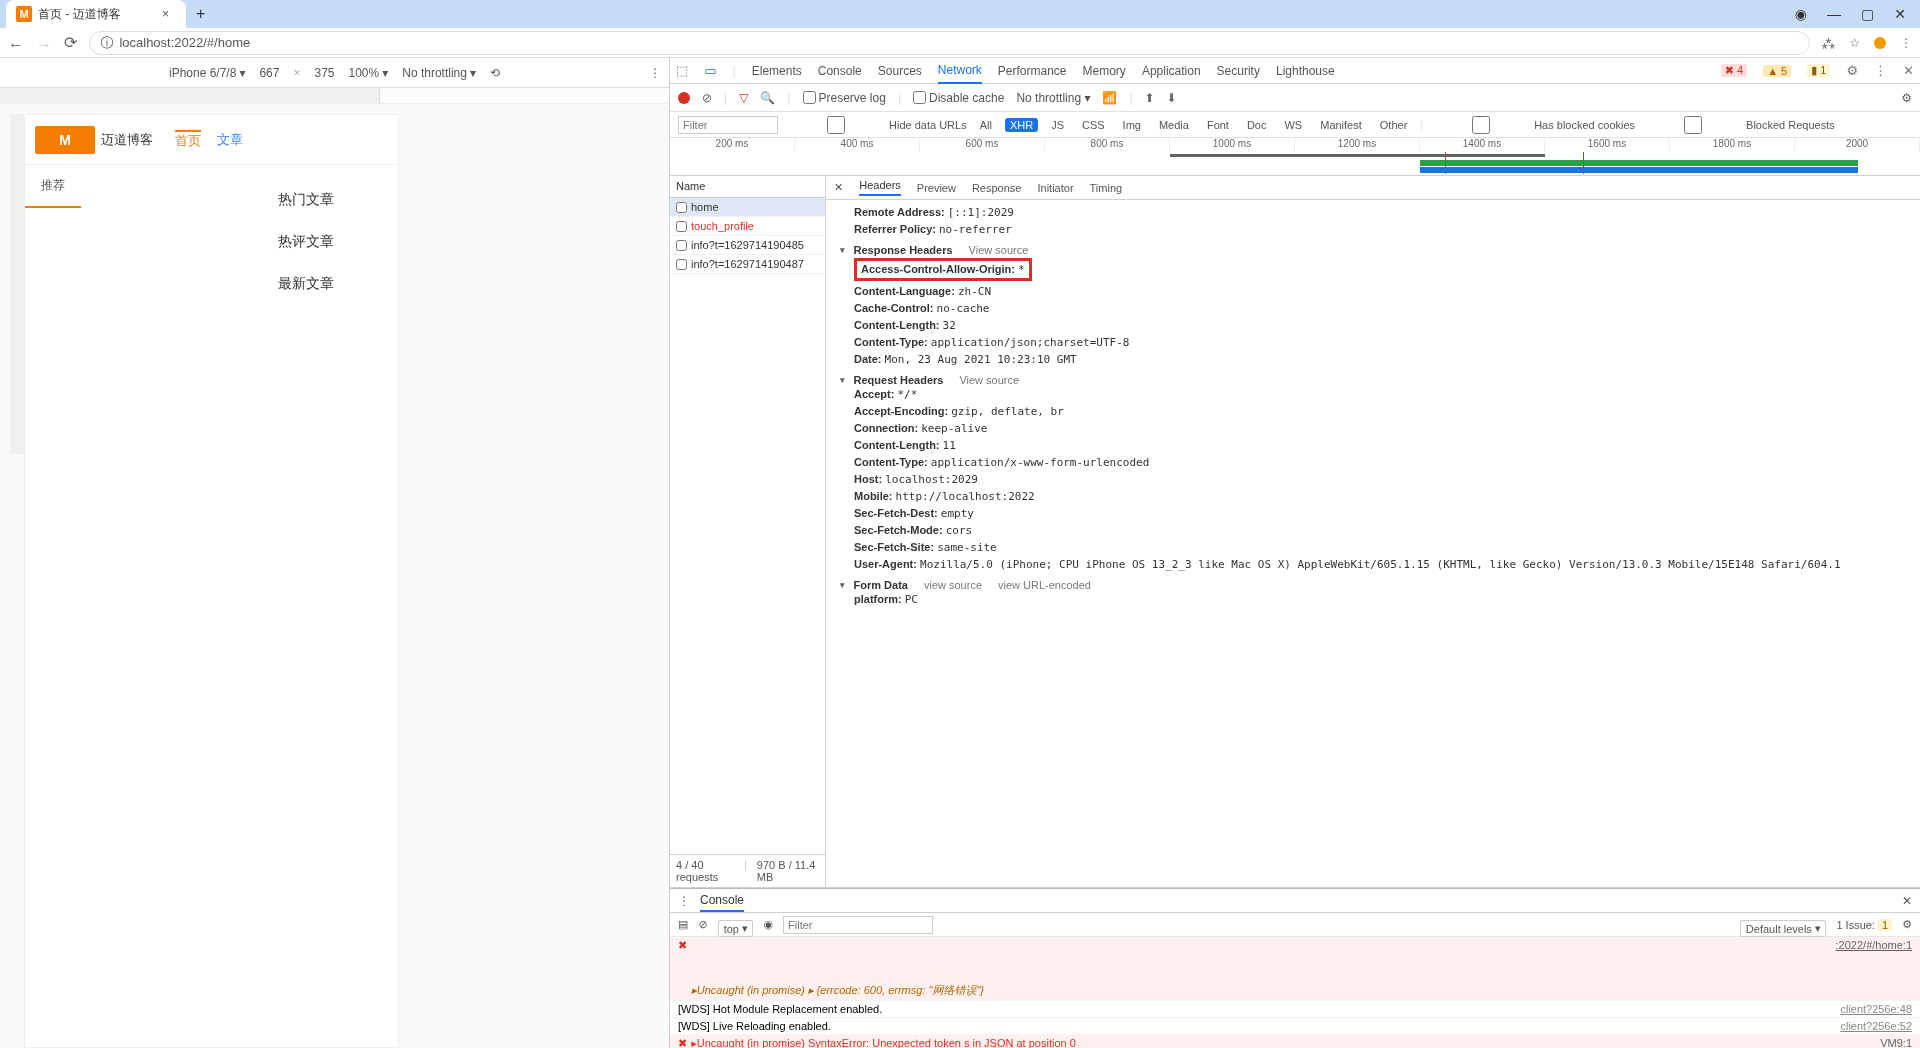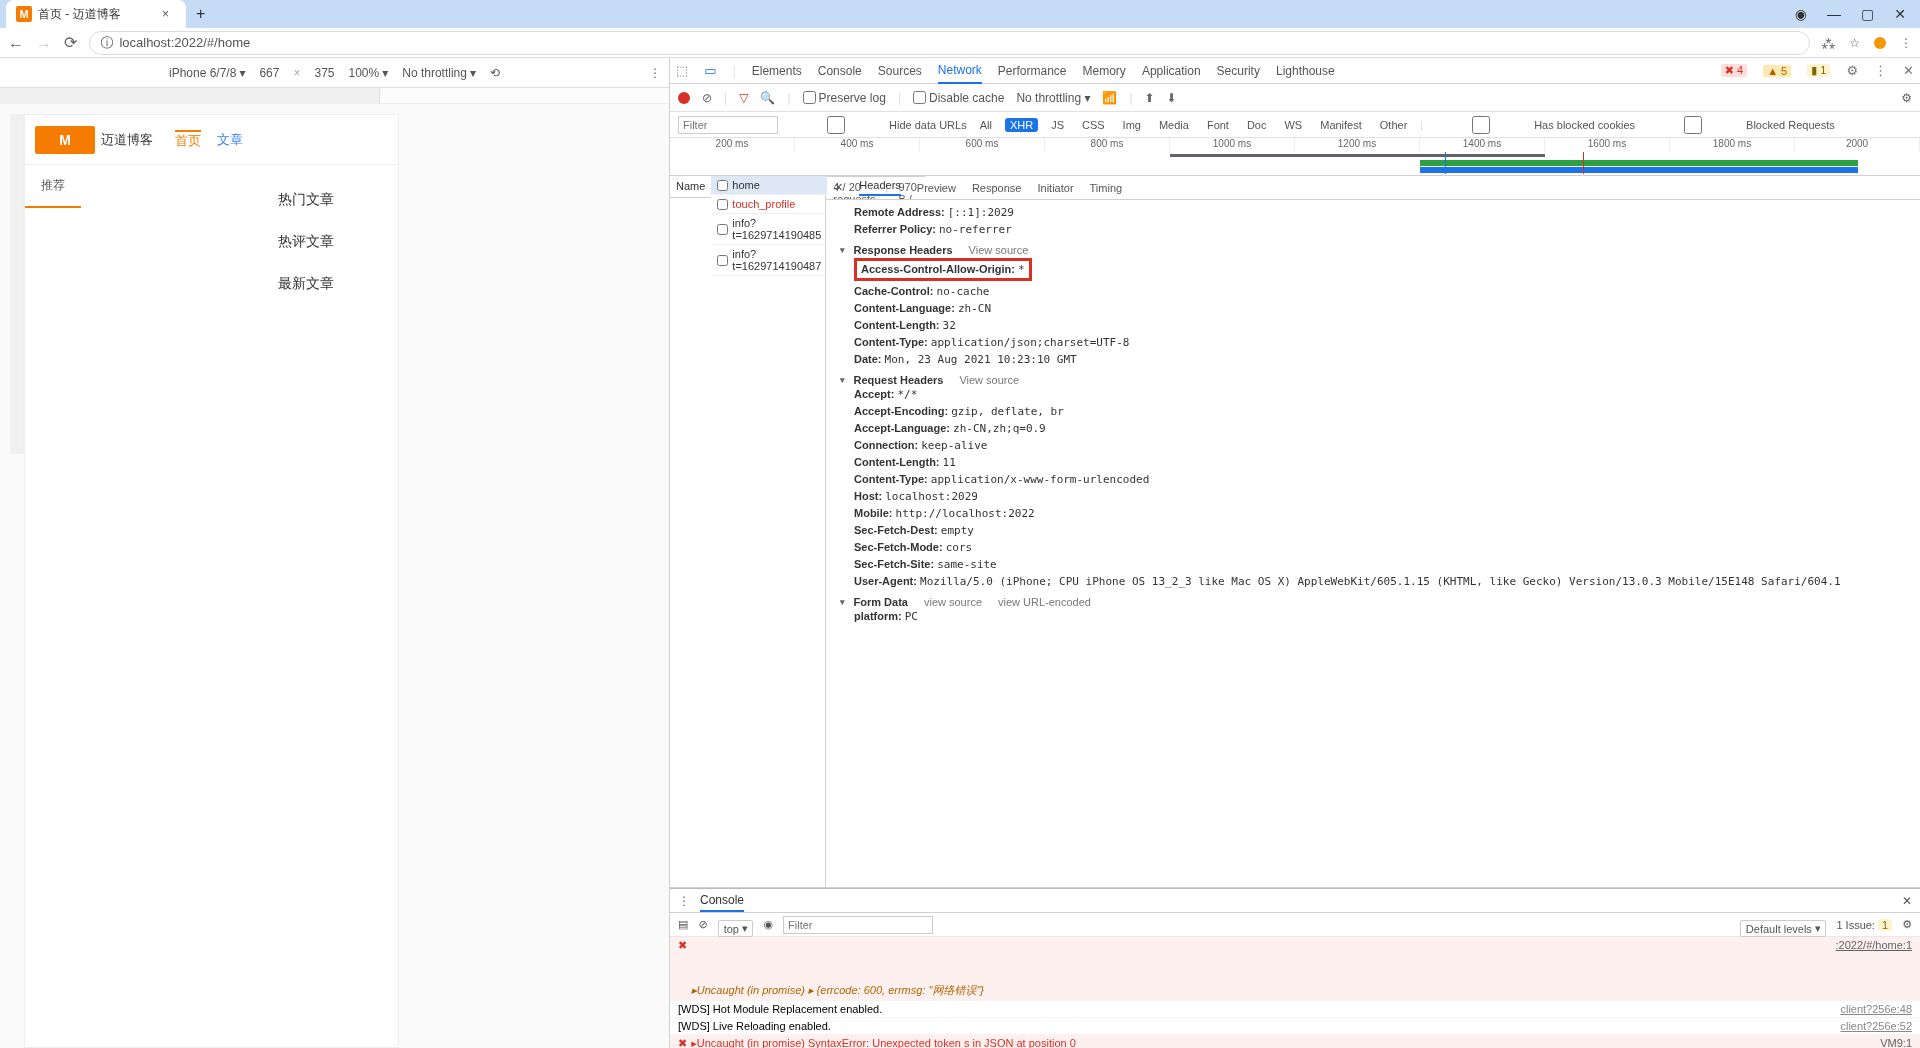--- a/index.html
+++ b/index.html
@@ -68,21 +68,21 @@
 .filter-type { padding: 1px 5px; border-radius: 3px; cursor: pointer; }
 .filter-type.active { background: #1a73e8; color: #fff; }
 
 .timeline { height: 38px; border-bottom: 1px solid #d0d0d0; position: relative; background: #fff; }
 .timeline-labels { display: flex; height: 14px; font-size: 10px; color: #666; }
 .timeline-labels span { flex: 1; text-align: center; border-right:1px solid #eee;}
 .timeline-bars { position: relative; height: 22px; }
 .tl-bar { position: absolute; height: 6px; top: 4px; }
 
 .net-body { flex: 1; display: flex; border-bottom: 1px solid #d0d0d0; min-height: 0; }
-.req-list { width: 156px; border-right: 1px solid #d0d0d0; display:flex; flex-direction:row;}
+.req-list { width: 156px; border-right: 1px solid #d0d0d0; display:flex; flex-direction:column;}
 .req-header { height: 22px; border-bottom: 1px solid #d0d0d0; padding: 4px 6px; font-size: 11px; color: #333; }
 .req-item { padding: 3px 6px; font-size: 11px; color: #333; border-bottom: 1px solid #f0f0f0; display: flex; align-items: center; gap: 4px; }
 .req-item.selected { background: #dde7f5; }
 .req-item.err { color: #d93025; }
 .req-item input[type=checkbox]{ width:11px; height:11px;}
 .req-list-fill { flex:1;}
 .req-footer { border-top: 1px solid #d0d0d0; padding: 4px 6px; font-size: 11px; color: #555; display:flex; gap:10px;}
 
 .detail { flex: 1; display: flex; flex-direction: column; overflow: hidden; }
 .detail-tabs { height: 24px; border-bottom: 1px solid #d0d0d0; display: flex; align-items: center; gap: 16px; padding: 0 8px; font-size: 11px; color: #555; }
@@ -286,21 +286,21 @@
               <input type="checkbox" style="">
               <span>info?t=1629714190485</span>
             </div>
             <div class="req-item">
               <input type="checkbox" style="">
               <span>info?t=1629714190487</span>
             </div>
           </div>
         <div class="req-list-fill"></div>
         <div class="req-footer">
-          <span>4 / 20 requests</span>
+          <span>4 / 40 requests</span>
           <span style="color:#ccc">|</span>
           <span>970 B / 11.4 MB</span>
         </div>
       </div>
 
       <div class="detail">
         <div class="detail-tabs">
           <span class="close-x">✕</span>
           <span id="detail-tabs-slot" style="display: contents;"><span class="dt active">Headers</span><span class="dt">Preview</span><span class="dt">Response</span><span class="dt">Initiator</span><span class="dt">Timing</span></span>
         </div>
@@ -314,36 +314,35 @@
               <span>Response Headers</span>
               <span class="vs">View source</span>
             </div>
             <div class="hdr-line">
               <span class="highlight-box">
                 <span class="hdr-key">Access-Control-Allow-Origin:</span>
                 <span class="hdr-val">*</span>
               </span>
             </div>
             <div id="resp-headers-slot">
+                <div class="hdr-line"><span class="hdr-key">Content-Language:</span> <span class="hdr-val">zh-CN</span></div>
                 <div class="hdr-line"><span class="hdr-key">Cache-Control:</span> <span class="hdr-val">no-cache</span></div>
-                <div class="hdr-line"><span class="hdr-key">Content-Language:</span> <span class="hdr-val">zh-CN</span></div>
                 <div class="hdr-line"><span class="hdr-key">Content-Length:</span> <span class="hdr-val">32</span></div>
                 <div class="hdr-line"><span class="hdr-key">Content-Type:</span> <span class="hdr-val">application/json;charset=UTF-8</span></div>
                 <div class="hdr-line"><span class="hdr-key">Date:</span> <span class="hdr-val">Mon, 23 Aug 2021 10:23:10 GMT</span></div>
               </div>
           </div>
           <div class="hdr-section">
             <div class="hdr-section-title">
               <span>Request Headers</span>
               <span class="vs">View source</span>
             </div>
             <div id="req-headers-slot">
                 <div class="hdr-line"><span class="hdr-key">Accept:</span> <span class="hdr-val">*/*</span></div>
                 <div class="hdr-line"><span class="hdr-key">Accept-Encoding:</span> <span class="hdr-val">gzip, deflate, br</span></div>
-                <div class="hdr-line"><span class="hdr-key">Accept-Language:</span> <span class="hdr-val">zh-CN,zh;q=0.9</span></div>
                 <div class="hdr-line"><span class="hdr-key">Connection:</span> <span class="hdr-val">keep-alive</span></div>
                 <div class="hdr-line"><span class="hdr-key">Content-Length:</span> <span class="hdr-val">11</span></div>
                 <div class="hdr-line"><span class="hdr-key">Content-Type:</span> <span class="hdr-val">application/x-www-form-urlencoded</span></div>
                 <div class="hdr-line"><span class="hdr-key">Host:</span> <span class="hdr-val">localhost:2029</span></div>
                 <div class="hdr-line"><span class="hdr-key">Mobile:</span> <span class="hdr-val">http://localhost:2022</span></div>
                 <div class="hdr-line"><span class="hdr-key">Sec-Fetch-Dest:</span> <span class="hdr-val">empty</span></div>
                 <div class="hdr-line"><span class="hdr-key">Sec-Fetch-Mode:</span> <span class="hdr-val">cors</span></div>
                 <div class="hdr-line"><span class="hdr-key">Sec-Fetch-Site:</span> <span class="hdr-val">same-site</span></div>
                 <div class="hdr-line"><span class="hdr-key">User-Agent:</span> <span class="hdr-val">Mozilla/5.0 (iPhone; CPU iPhone OS 13_2_3 like Mac OS X) AppleWebKit/605.1.15 (KHTML, like Gecko) Version/13.0.3 Mobile/15E148 Safari/604.1</span></div>
               </div>

